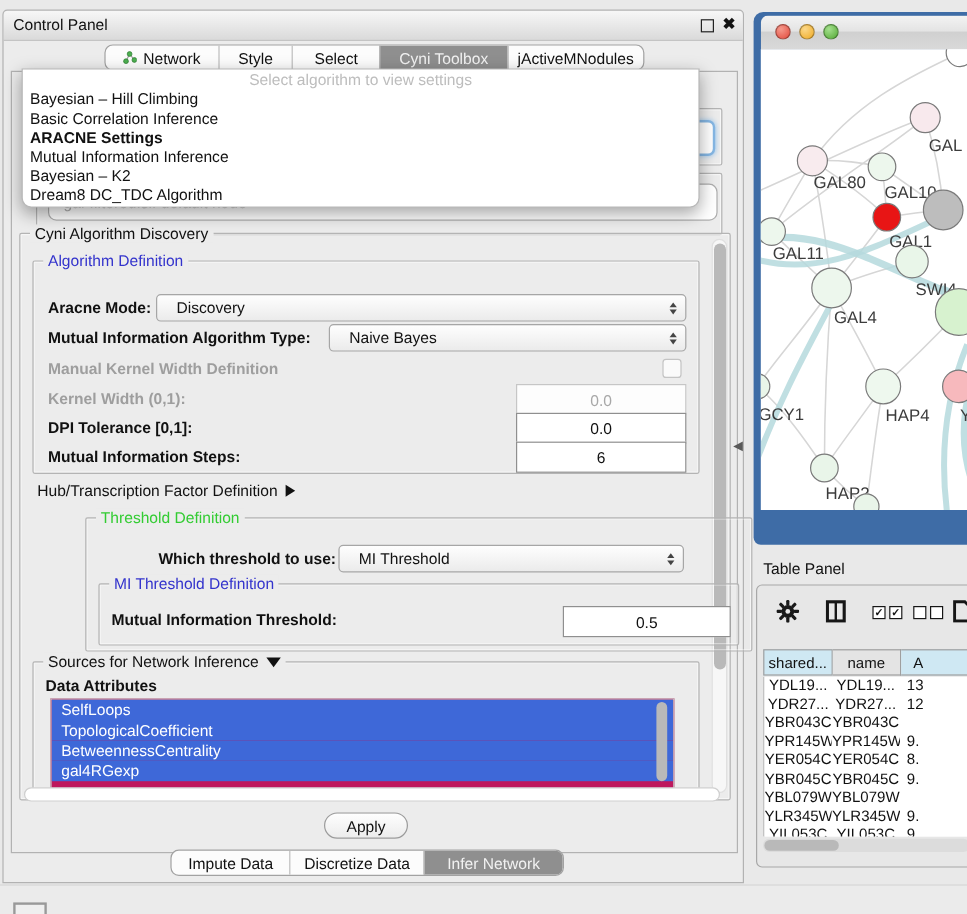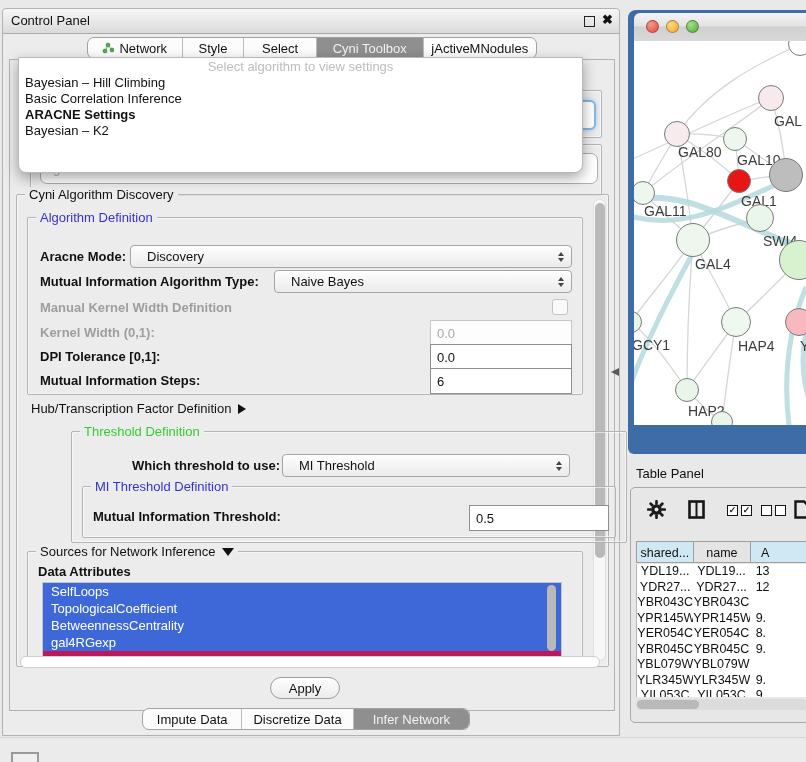--- a/index.html
+++ b/index.html
@@ -31,21 +31,21 @@
   .gtitle{position:absolute;top:-8px;left:8px;background:#ececec;padding:0 4px;font-size:13px;white-space:nowrap;}
   .blue-title{color:var(--group-title-blue,#3333cc);}
   .green-title{color:var(--group-title-green,#33cc33);}
   
   .combo{position:absolute;border:1px solid #a6a6a6;border-radius:4px;background:linear-gradient(#fefefe,#ebebeb);font-size:13px;color:#111;display:flex;align-items:center;box-sizing:border-box;}
   .combo .ctext{padding-left:16px;white-space:nowrap;}
   .stepper{position:absolute;right:7px;top:50%;transform:translateY(-50%);display:flex;flex-direction:column;align-items:center;gap:2px;}
   .tri-up{width:0;height:0;border-left:3.5px solid transparent;border-right:3.5px solid transparent;border-bottom:4px solid #444;}
   .tri-dn{width:0;height:0;border-left:3.5px solid transparent;border-right:3.5px solid transparent;border-top:4px solid #444;}
   
-  .tfield{position:absolute;border:1px solid #8f8f8f;background:#fff;text-align:left;font-size:13px;color:#111;box-sizing:border-box;padding:12px 6px;font-family:"Liberation Sans",sans-serif;}
+  .tfield{position:absolute;border:1px solid #8f8f8f;background:#fff;text-align:center;font-size:13px;color:#111;box-sizing:border-box;padding:12px 6px;font-family:"Liberation Sans",sans-serif;}
   .tfield.disabled{border-color:#c6c6c6;color:#a8a8a8;background:#fdfdfd;}
   
   .popup{left:18px;top:57px;width:563px;height:114px;background:#fff;border:1px solid #b8b8b8;border-radius:0 0 8px 8px;box-shadow:0 5px 14px rgba(0,0,0,.35);z-index:20;}
   .popup-head{height:17px;text-align:center;font-size:13px;color:#bdbdbd;line-height:17px;}
   .popup-item{height:16px;line-height:16px;font-size:13px;color:#111;padding-left:6px;white-space:nowrap;}
   
   .attr-list{background:#be185d;border:1px solid #c6c6c6;overflow:hidden;}
   .attr-item{height:17px;line-height:17px;font-size:13px;color:#fff;background:var(--selection-blue,#3e68d8);padding-left:8px;white-space:nowrap;}
   
   .vscroll-track{background:#f7f7f7;border-radius:7px;border:1px solid #e0e0e0;box-sizing:border-box;}
@@ -216,21 +216,23 @@
       </div>
   </div>
 </div>
 
 <div class="abs popup">
   <div class="popup-head">Select algorithm to view settings</div>
   <div>
       <div class="popup-item">Bayesian – Hill Climbing</div>
       <div class="popup-item">Basic Correlation Inference</div>
       <div class="popup-item bold">ARACNE Settings</div>
+      <div class="popup-item">Mutual Information Inference</div>
       <div class="popup-item">Bayesian – K2</div>
+      <div class="popup-item">Dream8 DC_TDC Algorithm</div>
     </div>
 </div>
 
 <div class="abs cursor-left" style="left:611px;top:368px;"></div>
 
 <div class="abs net-window">
   <div class="net-titlebar">
     <span class="light" style="left:12px;background:radial-gradient(circle at 35% 30%,#f59a8d,#e2493c);"></span>
     <span class="light" style="left:32px;background:radial-gradient(circle at 35% 30%,#fbd889,#efaa24);"></span>
     <span class="light" style="left:52px;background:radial-gradient(circle at 35% 30%,#a5e08e,#53a934);"></span>

